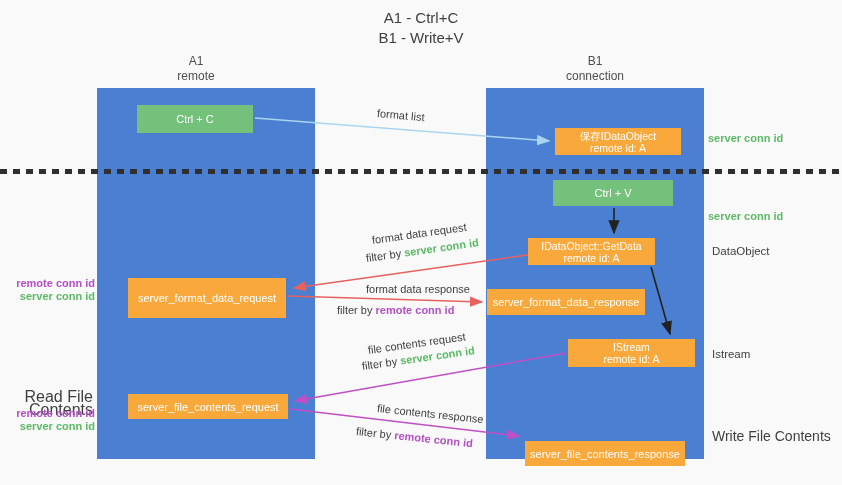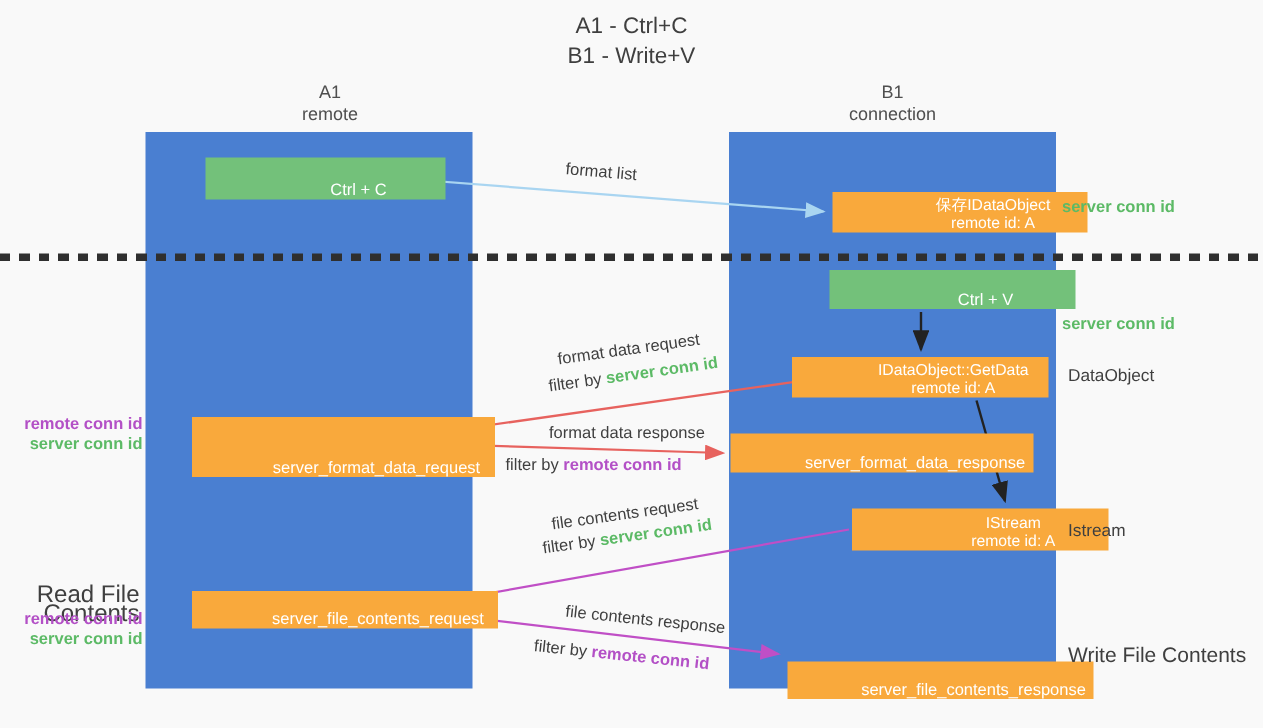--- a/index.html
+++ b/index.html
@@ -15,22 +15,22 @@
     background:repeating-linear-gradient(90deg,#2f2f2f 0 7px,transparent 7px 13px);}
   .arrows{position:absolute;left:0;top:0;pointer-events:none;}
   .stroke-lightblue{stroke:var(--arrow-lightblue);stroke-width:1.5;}
   .stroke-black{stroke:var(--arrow-black);stroke-width:1.6;}
   .stroke-red{stroke:var(--arrow-red);stroke-width:1.5;}
   .stroke-magenta{stroke:var(--arrow-magenta);stroke-width:1.5;}
   .fill-lightblue{fill:var(--arrow-lightblue);}
   .fill-black{fill:var(--arrow-black);}
   .fill-red{fill:var(--arrow-red);}
   .fill-magenta{fill:var(--arrow-magenta);}
-  .box{position:absolute;display:flex;align-items:flex-end;justify-content:center;
-    color:#fff;text-align:center;font-size:11px;line-height:12px;padding-left:44px;}
+  .box{position:absolute;display:flex;align-items:center;justify-content:center;
+    color:#fff;text-align:center;font-size:11px;line-height:12px;}
   .box.two{font-size:10.5px;}
   .green{background:var(--node-green,#73c17a);}
   .orange{background:var(--node-orange,#f9a93c);}
   .lbl{position:absolute;font-size:11px;line-height:13px;white-space:nowrap;
     color:var(--text-dark,#3f3f3f);transform-origin:left center;}
   .green-text{color:var(--server-conn-green,#5cba66);font-weight:bold;}
   .purple-text{color:var(--remote-conn-purple,#b350c6);font-weight:bold;}
   .tilt-up{transform:rotate(-8deg);}
   .tilt-dn5{transform:rotate(5deg);}
   .tilt-dn6{transform:rotate(6deg);}
@@ -39,21 +39,21 @@
 </head>
 <body>
 
 <div class="canvas">
 
   <div class="title">
     <div>A1 - Ctrl+C</div>
     <div>B1 - Write+V</div>
   </div>
 
-  <div class="col-header" style="left:111px;top:54px;width:218px">
+  <div class="col-header" style="left:87px;top:54px;width:218px">
     <div>A1</div>
     <div>remote</div>
   </div>
   <div class="col-header" style="left:486px;top:54px;width:218px">
     <div>B1</div>
     <div>connection</div>
   </div>
 
   <div class="col" style="left:97px;top:88px;width:218px;height:371px"></div>
   <div class="col" style="left:486px;top:88px;width:218px;height:371px"></div>

